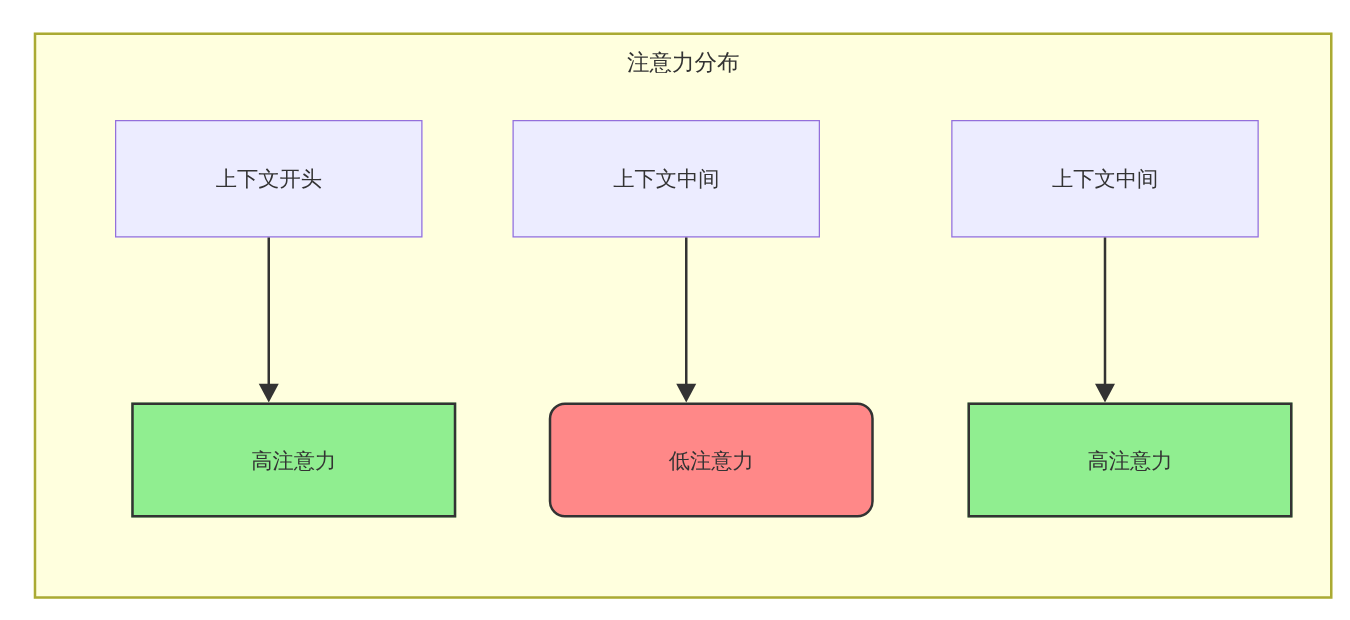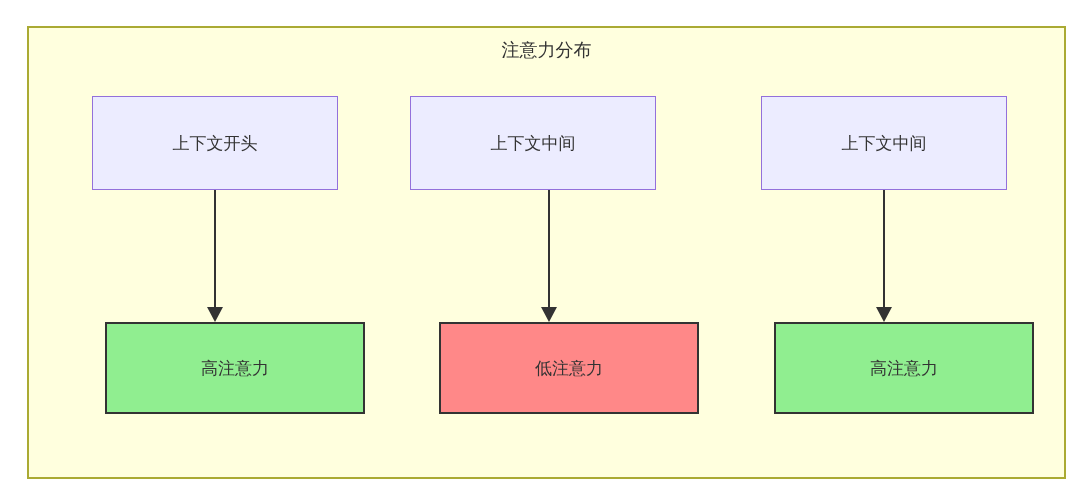--- a/index.html
+++ b/index.html
@@ -63,21 +63,21 @@
     background: var(--node-bg);
     border: 1.5px solid var(--node-border);
   }
   .result-node {
     width: 260px;
     height: 92px;
     top: 294px;                
     border: 2.5px solid var(--result-border);
   }
   .result-node[data-variant="high"] { background: var(--high-bg); }
-  .result-node[data-variant="low"]  { background: var(--low-bg); }
+  .result-node[data-variant="low"]  { background: var(--low-bg); border-radius: 13px; }
 
   
   .col-0.source-node { left: 63px; }
   .col-1.source-node { left: 381px; }
   .col-2.source-node { left: 732px; }
   .col-0.result-node { left: 76px; }
   .col-1.result-node { left: 410px; }
   .col-2.result-node { left: 745px; }
 
   .arrow {

